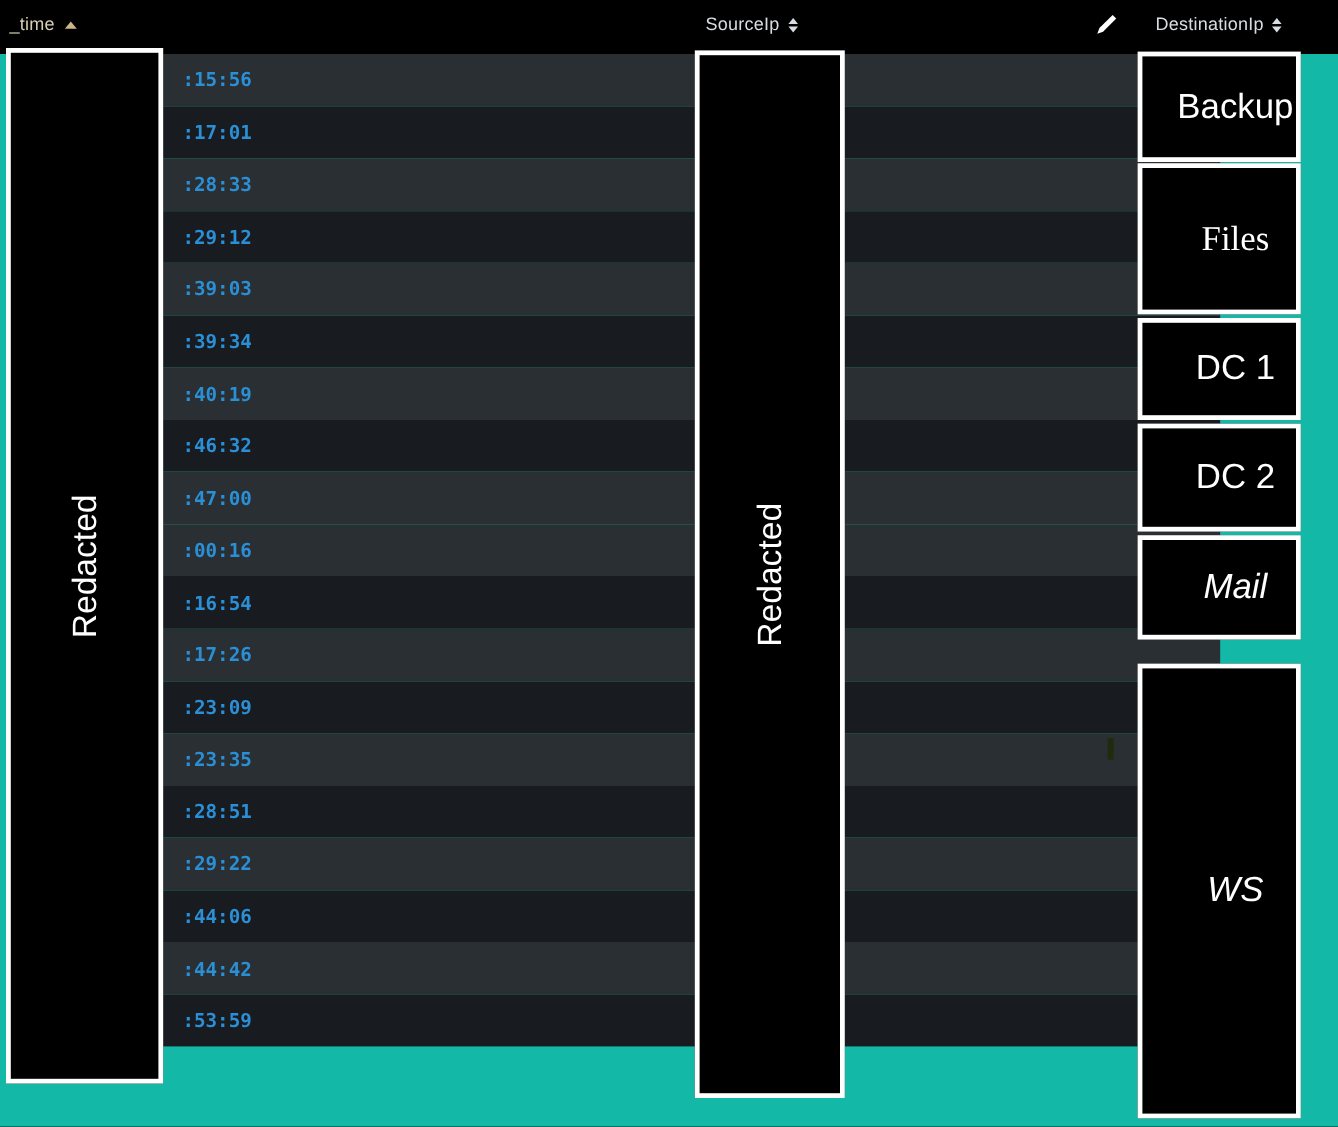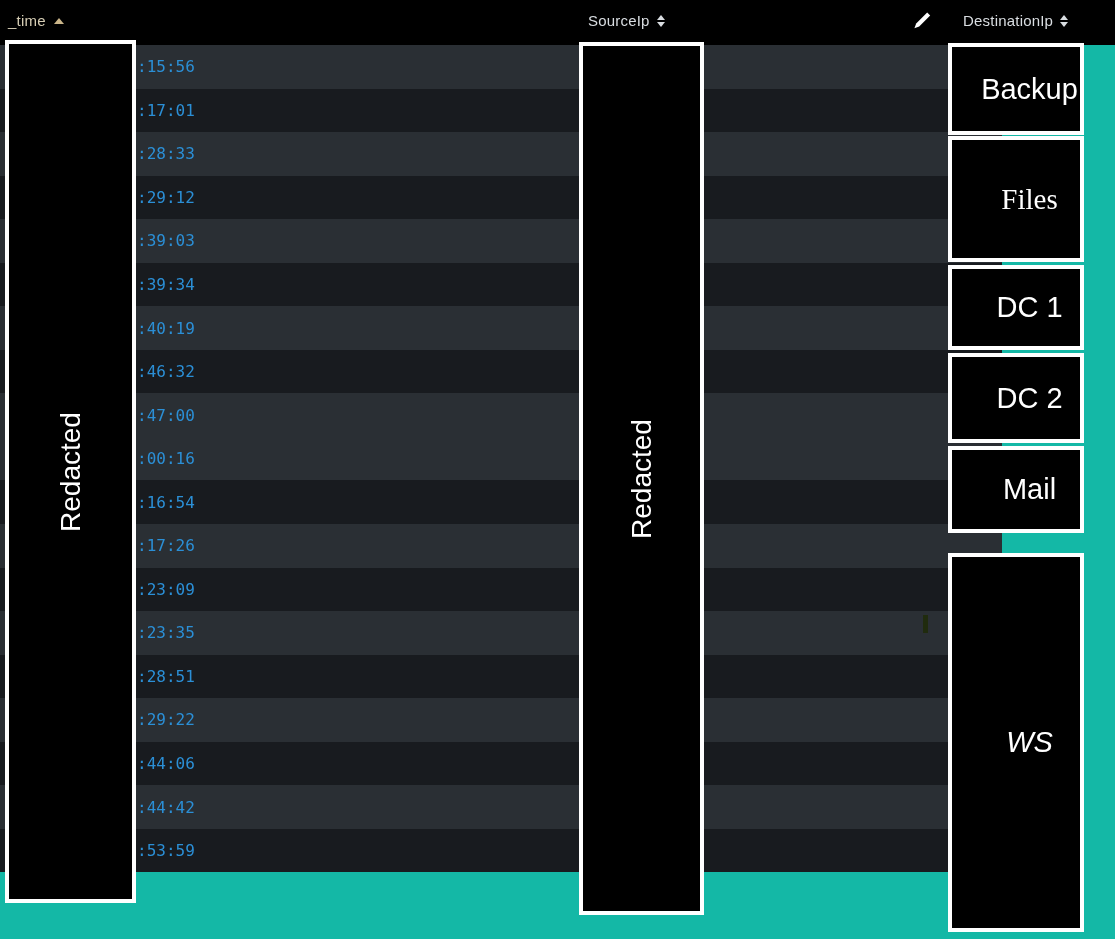--- a/index.html
+++ b/index.html
@@ -15,22 +15,22 @@
   .col-h.dst{left:963px;}
   .tri-up,.tri-dn{width:0;height:0;border-left:5px solid transparent;border-right:5px solid transparent;}
   .tri-up{border-bottom:6px solid #cbb68a;}
   .sortboth{display:inline-flex;flex-direction:column;gap:2px;margin-left:7px;}
   .sortboth .u{width:0;height:0;border-left:4px solid transparent;border-right:4px solid transparent;border-bottom:5px solid #d9dde1;}
   .sortboth .d{width:0;height:0;border-left:4px solid transparent;border-right:4px solid transparent;border-top:5px solid #d9dde1;}
   .time .tri-up{margin-left:8px;}
   .pencil{position:absolute;left:911px;top:10px;width:22px;height:22px;cursor:pointer;}
 
   
-  .rows{position:absolute;top:45px;left:0;width:1002px;height:871px;
-        border-radius:0 0 12px 12px;overflow:hidden;}
+  .rows{position:absolute;top:45px;left:15px;width:1002px;height:871px;
+        border-radius:0 0 12px 12px;overflow:hidden;font-weight:bold;}
   .row{width:100%;height:43.55px;display:flex;align-items:center;}
   .row.light{background:#2a2f34;}
   .row.dark{background:#181b1f;}
   .t{padding-left:137px;font-family:"DejaVu Sans Mono", monospace;font-size:16px;color:#2b8fd6;}
 
   
   .rbox{position:absolute;background:#000;border:4px solid #fff;box-sizing:border-box;
         display:flex;align-items:center;justify-content:center;color:#fff;}
   .rbox.left {left:5px;  top:40px; width:131px;height:863px;}
   .rbox.mid  {left:579px;top:42px; width:125px;height:873px;}
@@ -147,21 +147,21 @@
       </div>
       <div class="gbox" style="top: 136px; height: 126px; font-family: Liberation Serif, serif;">
         <span>Files</span>
       </div>
       <div class="gbox" style="top: 265px; height: 85px;">
         <span>DC 1</span>
       </div>
       <div class="gbox" style="top: 353px; height: 90px;">
         <span>DC 2</span>
       </div>
-      <div class="gbox" style="top: 446px; height: 87px;">
+      <div class="gbox" style="top: 446px; height: 87px; font-style: italic;">
         <span>Mail</span>
       </div>
       <div class="gbox" style="top: 553px; height: 379px; font-style: italic;">
         <span>WS</span>
       </div>
     </div>
 
 </div>
 
 </body></html>

